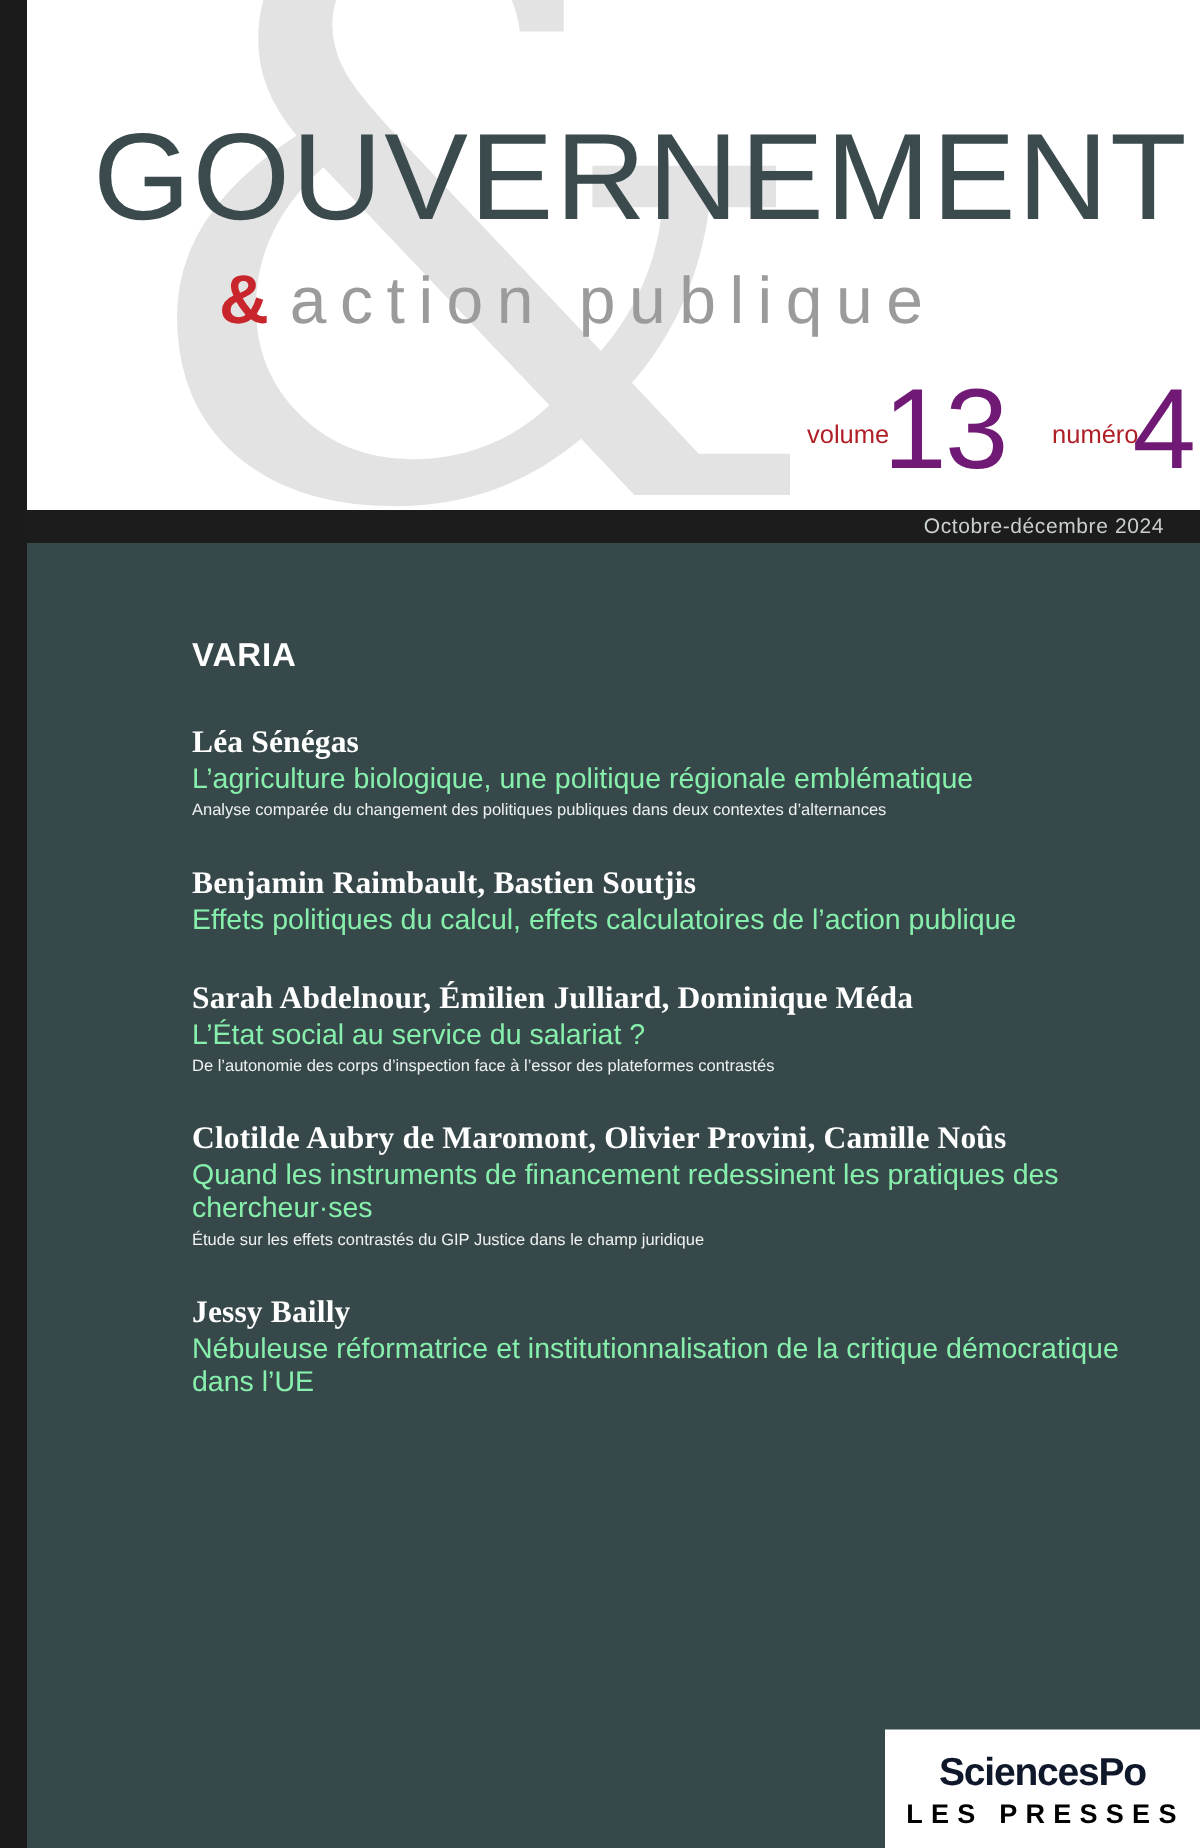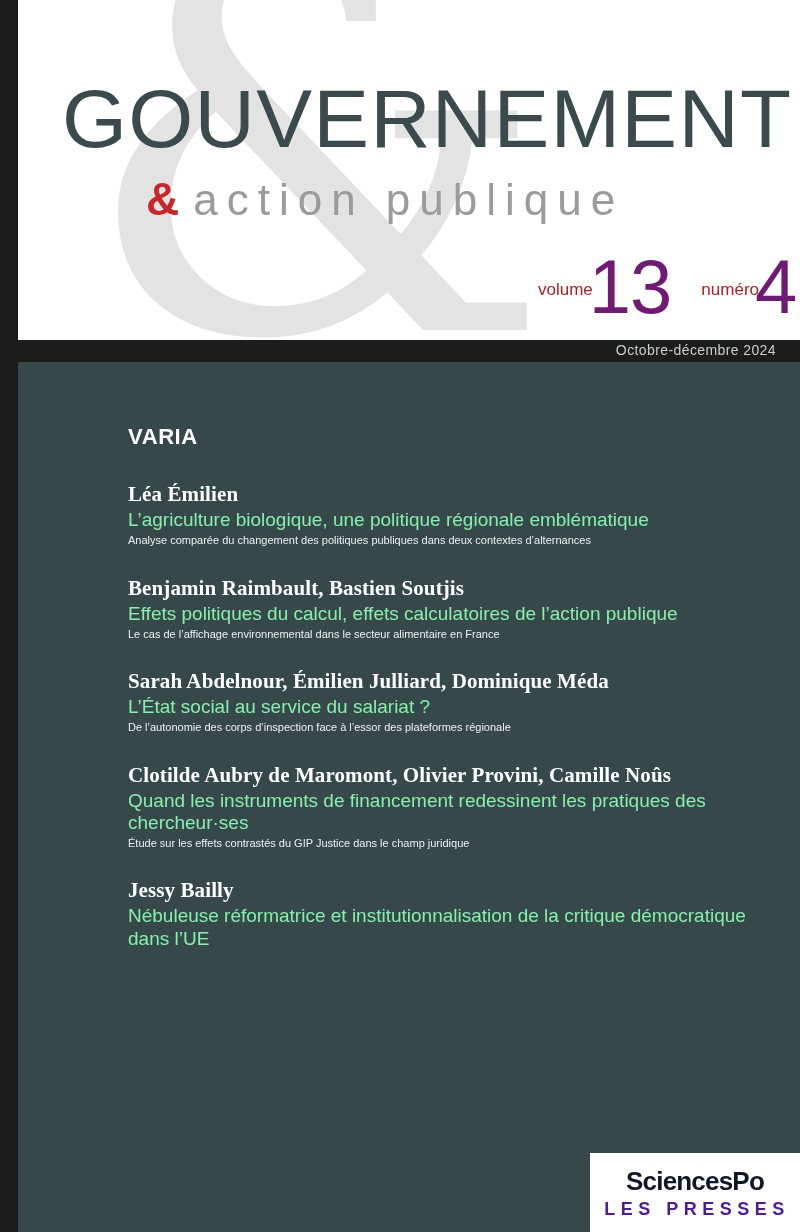--- a/index.html
+++ b/index.html
@@ -199,21 +199,21 @@
     font-size: 26px;
     line-height: 1;
     color: #0f172a;
     letter-spacing: -0.8px;
   }
   .logo-sub {
     font-family: "Liberation Sans", sans-serif;
     font-weight: 700;
     font-size: 18px;
     line-height: 1;
-    color: #4c1d95;
+    color: #000000;
     letter-spacing: 5.5px;
     margin-top: 6px;
     margin-left: 4px;
   }
 </style>
 </head>
 <body>
 
 <div id="cover">
 
@@ -239,35 +239,34 @@
 
   <div class="date-band">
     <div class="date-text">Octobre-décembre 2024</div>
   </div>
 
   <div class="body-panel">
     <div class="toc">
       <h2 class="toc-heading">VARIA</h2>
 
       <div class="article">
-        <p class="art-authors">Léa Émilien</p>
+        <p class="art-authors">Léa Sénégas</p>
         <p class="art-title">L’agriculture biologique, une politique régionale emblématique</p>
         <p class="art-subtitle">Analyse comparée du changement des politiques publiques dans deux contextes d’alternances</p>
       </div>
 
       <div class="article">
         <p class="art-authors">Benjamin Raimbault, Bastien Soutjis</p>
         <p class="art-title">Effets politiques du calcul, effets calculatoires de l’action publique</p>
-        <p class="art-subtitle">Le cas de l’affichage environnemental dans le secteur alimentaire en France</p>
       </div>
 
       <div class="article">
         <p class="art-authors">Sarah Abdelnour, Émilien Julliard, Dominique Méda</p>
         <p class="art-title">L’État social au service du salariat ?</p>
-        <p class="art-subtitle">De l’autonomie des corps d’inspection face à l’essor des plateformes régionale</p>
+        <p class="art-subtitle">De l’autonomie des corps d’inspection face à l’essor des plateformes contrastés</p>
       </div>
 
       <div class="article">
         <p class="art-authors">Clotilde Aubry de Maromont, Olivier Provini, Camille Noûs</p>
         <p class="art-title">Quand les instruments de financement redessinent les pratiques des chercheur·ses</p>
         <p class="art-subtitle">Étude sur les effets contrastés du GIP Justice dans le champ juridique</p>
       </div>
 
       <div class="article">
         <p class="art-authors">Jessy Bailly</p>

